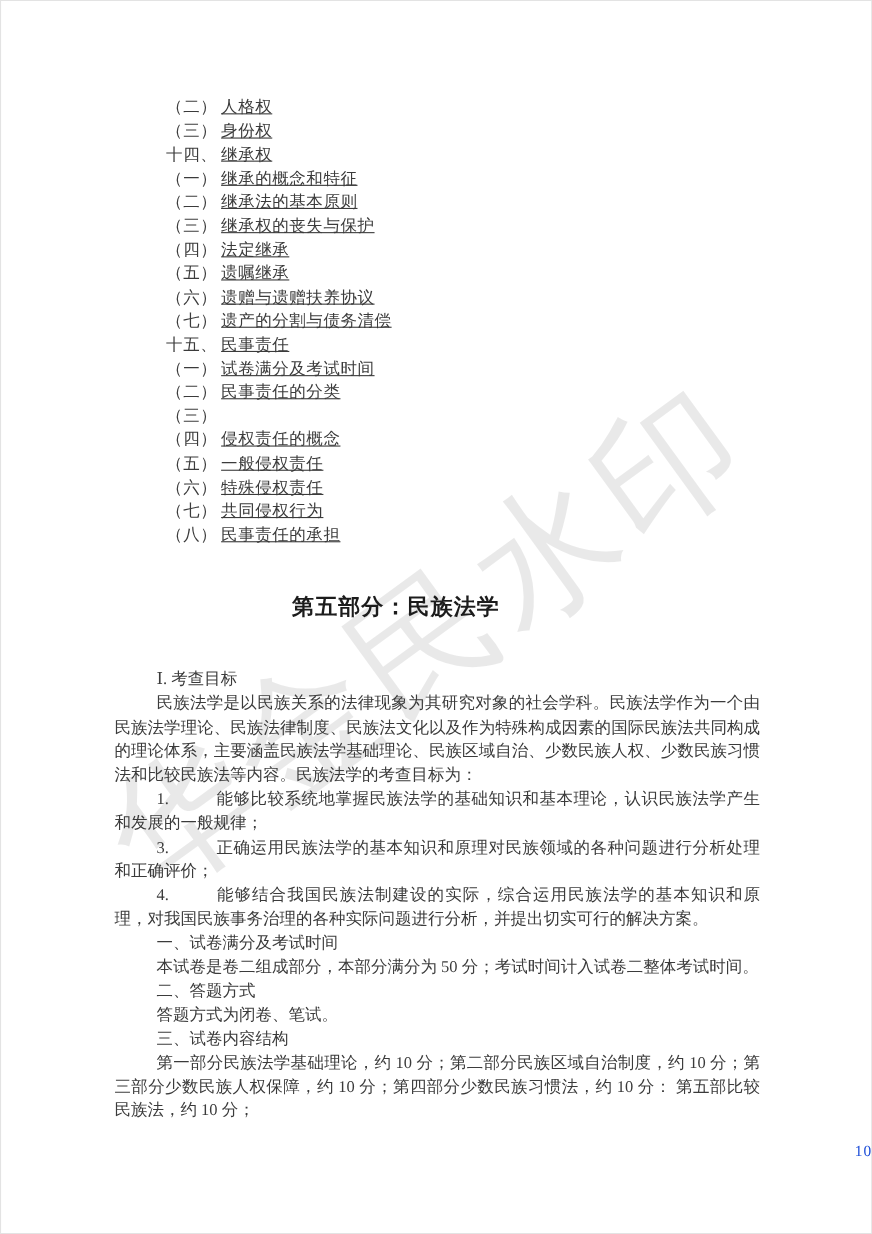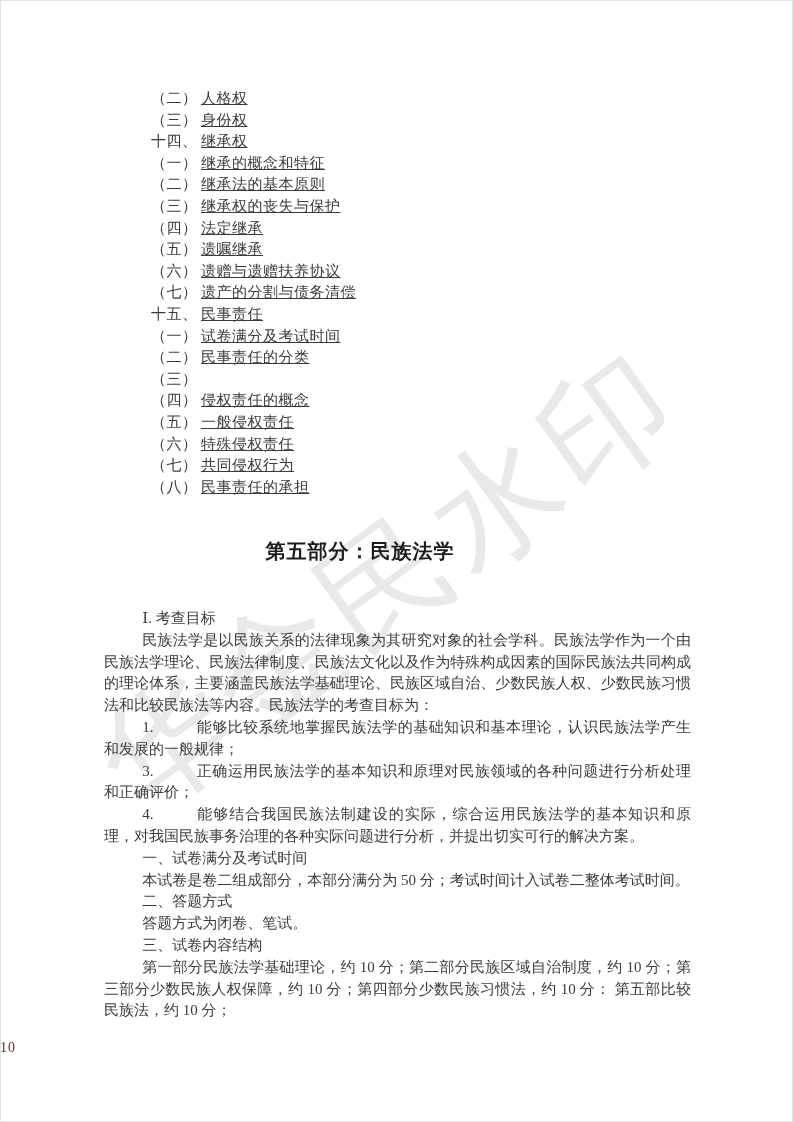--- a/index.html
+++ b/index.html
@@ -79,23 +79,23 @@
   .body-text p .pnum {
     display: inline-block;
     width: 3.6em;
     text-indent: 0;
   }
   .page-number {
     position: absolute;
     top: 1040px;
     left: 0;
     width: 793px;
-    text-align: left;
+    text-align: right;
     font-size: 14px;
-    color: #7f1d1d;
+    color: #1d4ed8;
     letter-spacing: 1px;
   }
 </style>
 </head>
 <body>
 
 <div class="page">
 
   <div class="watermark">华金民水印</div>
 

